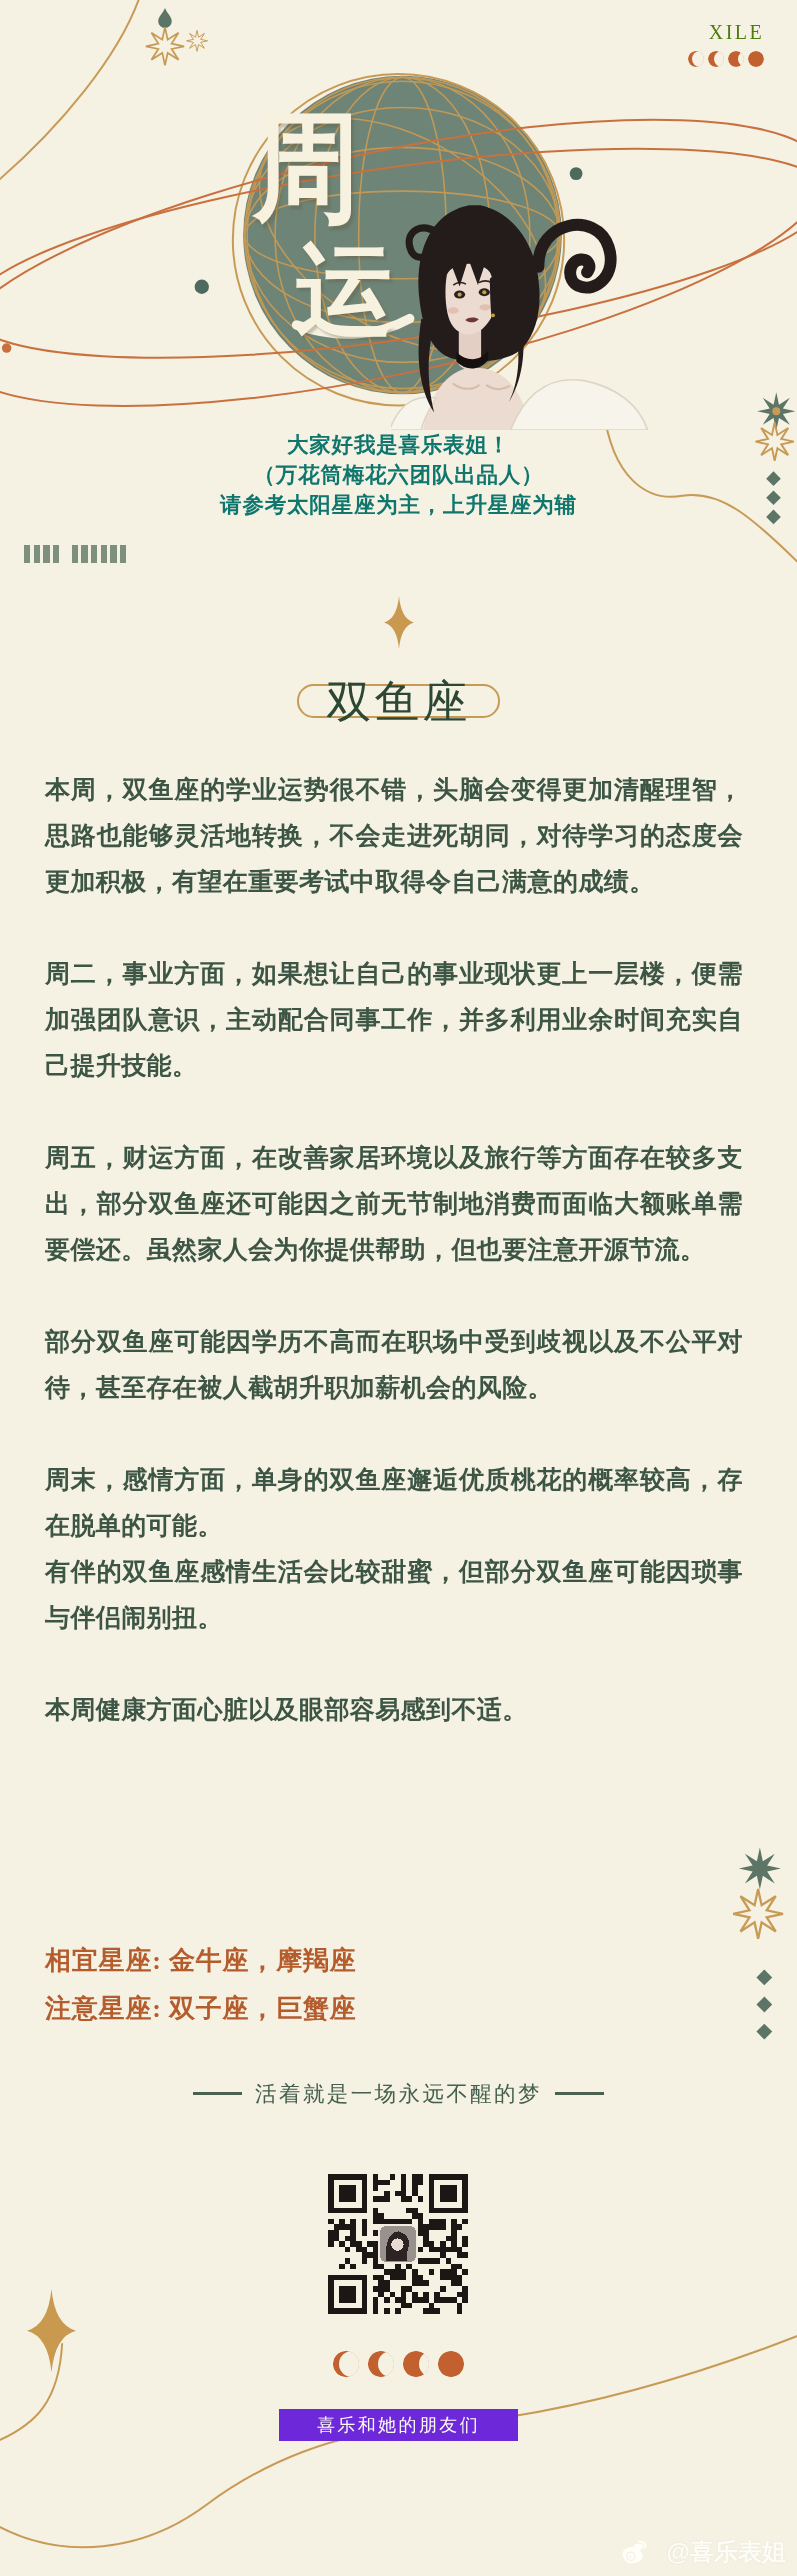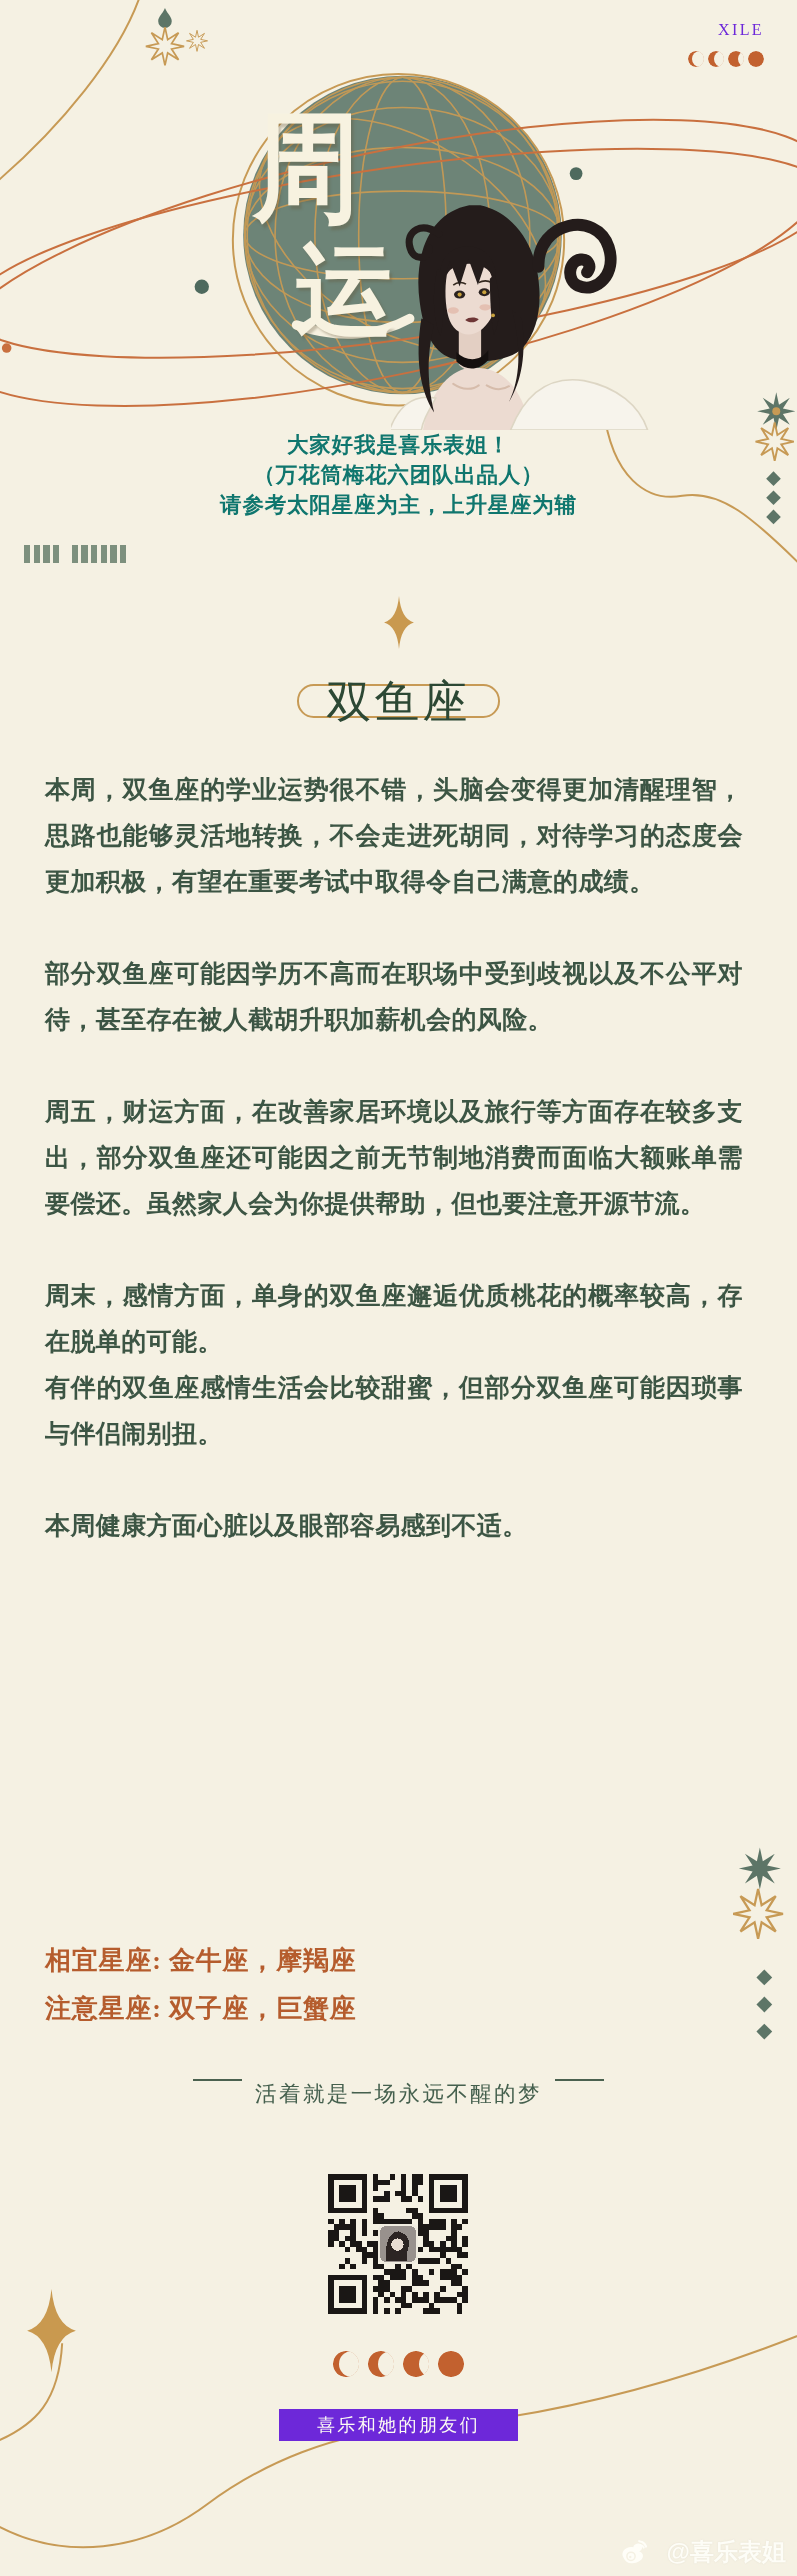--- a/index.html
+++ b/index.html
@@ -6,21 +6,21 @@
   body{width:797px;height:2576px;position:relative;overflow:hidden;
        background:#f5f1e3;
        font-family:"Liberation Serif","DejaVu Serif",serif;}
   svg{display:block;}
 
   
   #decor{position:absolute;inset:0;z-index:0;}
 
   
   #brand{position:absolute;top:21px;right:33px;z-index:5;
-         font-size:16px;letter-spacing:2.4px;color:#6d28d9;font-weight:400;}
+         font-size:20px;letter-spacing:2.4px;color:#4d7c0f;font-weight:400;}
   .moon-row{display:flex;align-items:center;z-index:5;}
   #brand-moons{position:absolute;top:51px;right:33px;gap:4px;}
   #footer-moons{position:absolute;top:2351px;left:0;right:0;justify-content:center;gap:9.6px;}
   .moon{position:relative;border-radius:50%;overflow:hidden;flex:0 0 auto;}
   .moon .disc{position:absolute;inset:0;border-radius:50%;background:#c2612f;}
   .moon .cover{position:absolute;top:-1%;width:102%;height:102%;border-radius:50%;background:#f5f1e3;}
   .moon.sz20{width:16px;height:16px;}
   .moon.sz30{width:25.5px;height:25.5px;}
   .moon.p1 .cover{left:24%;}
   .moon.p2 .cover{left:40%;}
@@ -53,21 +53,21 @@
   #forecast{position:absolute;top:767px;left:0;right:0;z-index:4;padding:0 41px 0 45px;}
   #forecast p{margin:0 13px 46px 0;font-size:25px;line-height:46px;color:#3c5544;
               font-weight:700;text-align:justify;letter-spacing:0.4px;white-space:pre-line;}
 
   
   #lucky{position:absolute;top:1937px;left:45px;z-index:4;}
   #lucky p{margin:0;font-size:26px;line-height:48px;font-weight:700;color:#b55c2d;letter-spacing:0.8px;}
 
   
   #quote{position:absolute;top:2079px;left:0;right:0;z-index:4;
-         display:flex;justify-content:center;gap:12.8px;}
+         display:flex;align-items:center;justify-content:center;gap:12.8px;}
   #quote .dash{width:49px;height:2.4px;background:#4a614f;}
   #quote .txt{font-size:21.5px;color:#45604e;letter-spacing:2.4px;font-weight:400;}
 
   
   #qr{position:absolute;left:328px;top:2174px;width:140px;height:140px;z-index:4;}
 
   
   #banner{position:absolute;left:279px;top:2409px;width:239px;height:32px;z-index:4;
           background:#6d28d9;color:#fdfcf4;text-align:center;line-height:33px;
           font-size:18px;letter-spacing:2.4px;font-weight:400;}
@@ -231,22 +231,23 @@
     <path transform="scale(1,1.78)" fill="#c9994f" d="M18 0 Q20.5 15.5 36 18 Q20.5 20.5 18 36 Q15.5 20.5 0 18 Q15.5 15.5 18 0 Z"></path>
   </svg>
   <div id="sign-wrap">
     <h1 id="sign-title">双鱼座</h1>
     <span id="sign-pill"></span>
   </div>
 </div>
 
 <div id="forecast">
   <p>本周，双鱼座的学业运势很不错，头脑会变得更加清醒理智，思路也能够灵活地转换，不会走进死胡同，对待学习的态度会更加积极，有望在重要考试中取得令自己满意的成绩。</p>
+  <p>周二，事业方面，如果想让自己的事业现状更上一层楼，便需加强团队意识，主动配合同事工作，并多利用业余时间充实自己提升技能。</p>
+  <p>周五，财运方面，在改善家居环境以及旅行等方面存在较多支出，部分双鱼座还可能因之前无节制地消费而面临大额账单需要偿还。虽然家人会为你提供帮助，但也要注意开源节流。</p>
   <p>部分双鱼座可能因学历不高而在职场中受到歧视以及不公平对待，甚至存在被人截胡升职加薪机会的风险。</p>
-  <p>周五，财运方面，在改善家居环境以及旅行等方面存在较多支出，部分双鱼座还可能因之前无节制地消费而面临大额账单需要偿还。虽然家人会为你提供帮助，但也要注意开源节流。</p>
   <p>周末，感情方面，单身的双鱼座邂逅优质桃花的概率较高，存在脱单的可能。
 有伴的双鱼座感情生活会比较甜蜜，但部分双鱼座可能因琐事与伴侣闹别扭。</p>
   <p>本周健康方面心脏以及眼部容易感到不适。</p>
 </div>
 
 <div id="lucky">
   <p>相宜星座: 金牛座，摩羯座</p>
   <p>注意星座: 双子座，巨蟹座</p>
 </div>
 

